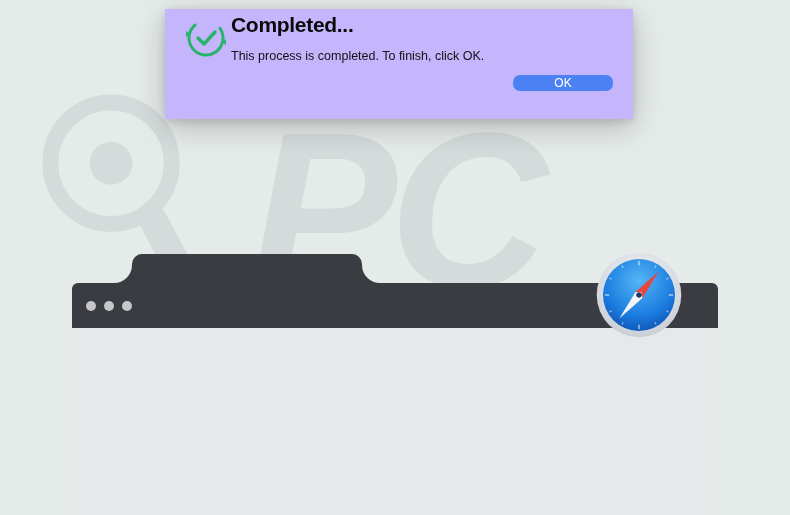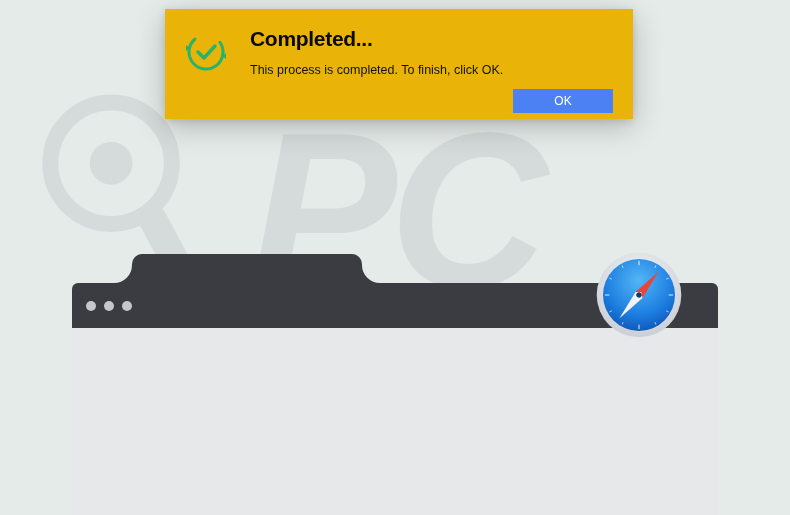--- a/index.html
+++ b/index.html
@@ -112,25 +112,25 @@
     height: 90px;
   }
 
   
   .dialog {
     position: absolute;
     top: 9px;
     left: 165px;
     width: 468px;
     height: 110px;
-    background: #eab308;
+    background: #c4b5fd;
     box-shadow: 0 8px 28px rgba(0,0,0,0.22), 0 2px 8px rgba(0,0,0,0.12);
-    padding: 18px 20px 16px 20px;
-    display: flex;
-    gap: 23px;
+    padding: 4px 20px 16px 20px;
+    display: flex;
+    gap: 4px;
   }
   .dialog-icon {
     flex: 0 0 42px;
     display: flex;
     align-items: flex-start;
     padding-top: 4px;
   }
   .dialog-body {
     flex: 1;
   }
@@ -146,25 +146,25 @@
     margin-top: 12px;
     font-weight: 500;
   }
   .dialog-actions {
     display: flex;
     justify-content: flex-end;
     margin-top: 12px;
   }
   .dialog-btn {
     width: 100px;
-    height: 24px;
+    height: 16px;
     background: #4c81f4;
     color: #fff;
     border: none;
-    border-radius: 0;
+    border-radius: 7px;
     font-size: 12px;
     font-weight: 500;
     cursor: pointer;
   }
 </style>
 </head>
 <body>
 
 <div class="watermark-container">
   <svg class="wm-mag" viewBox="0 0 100 140">

